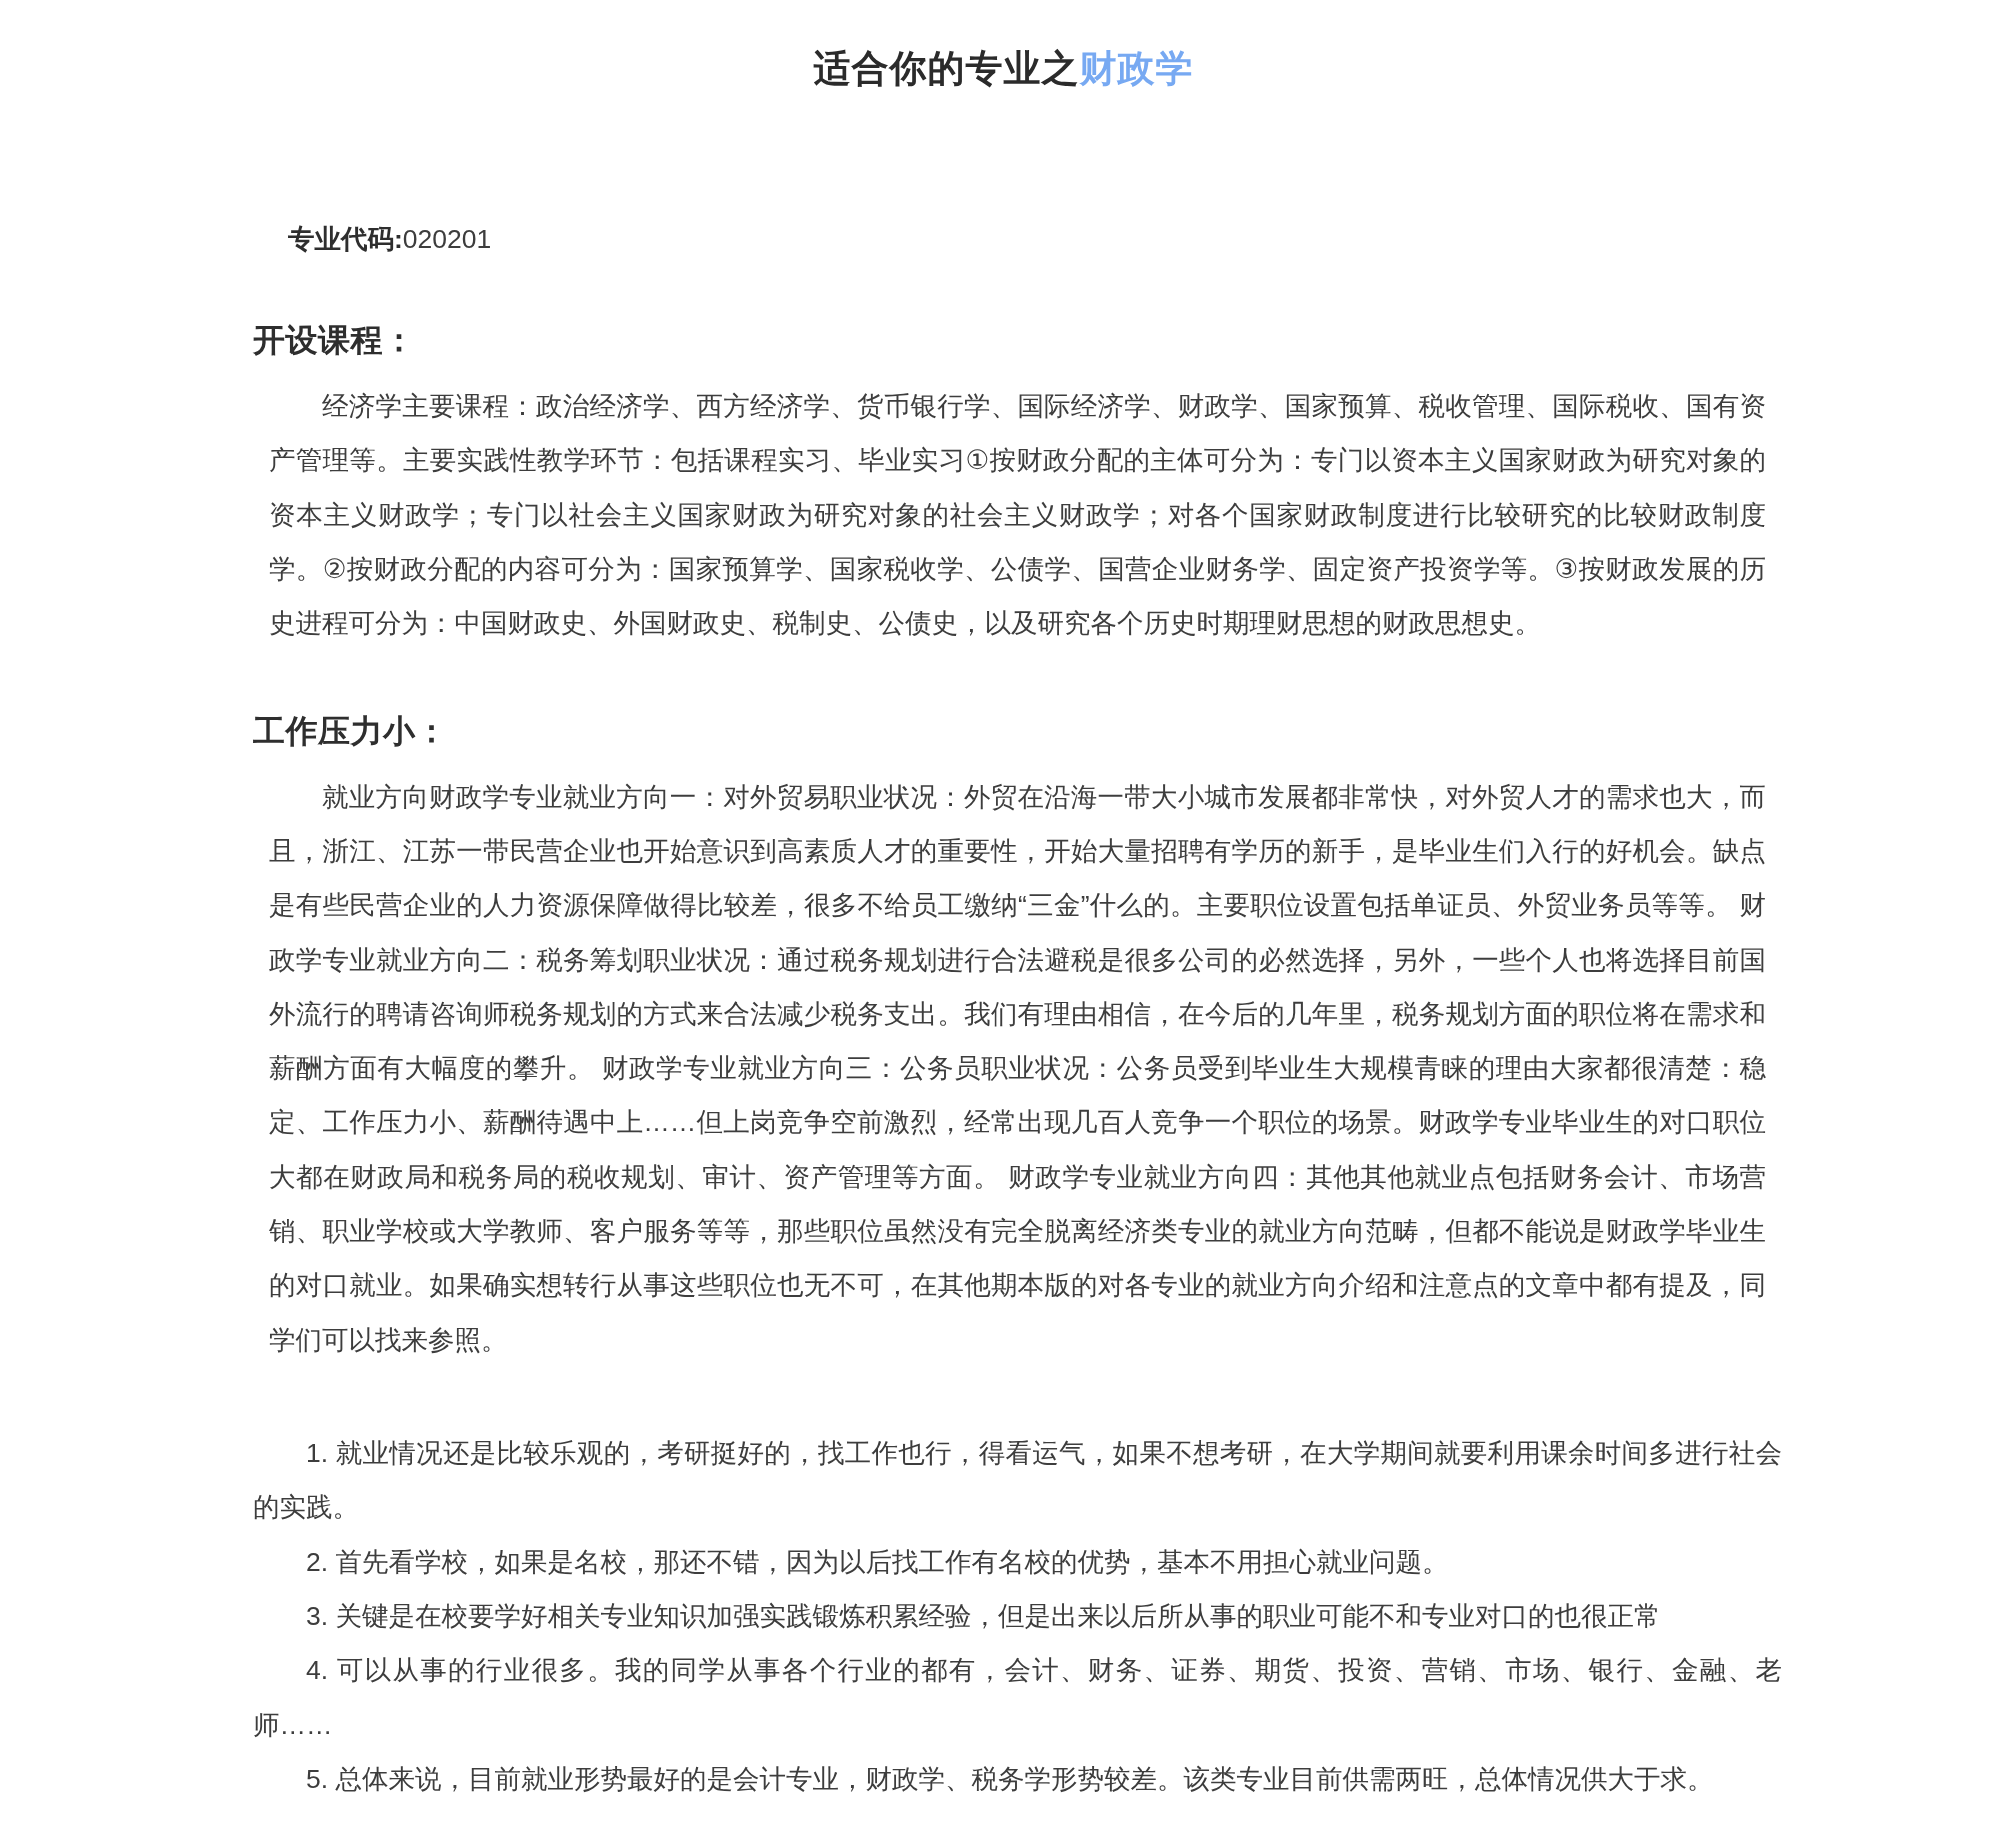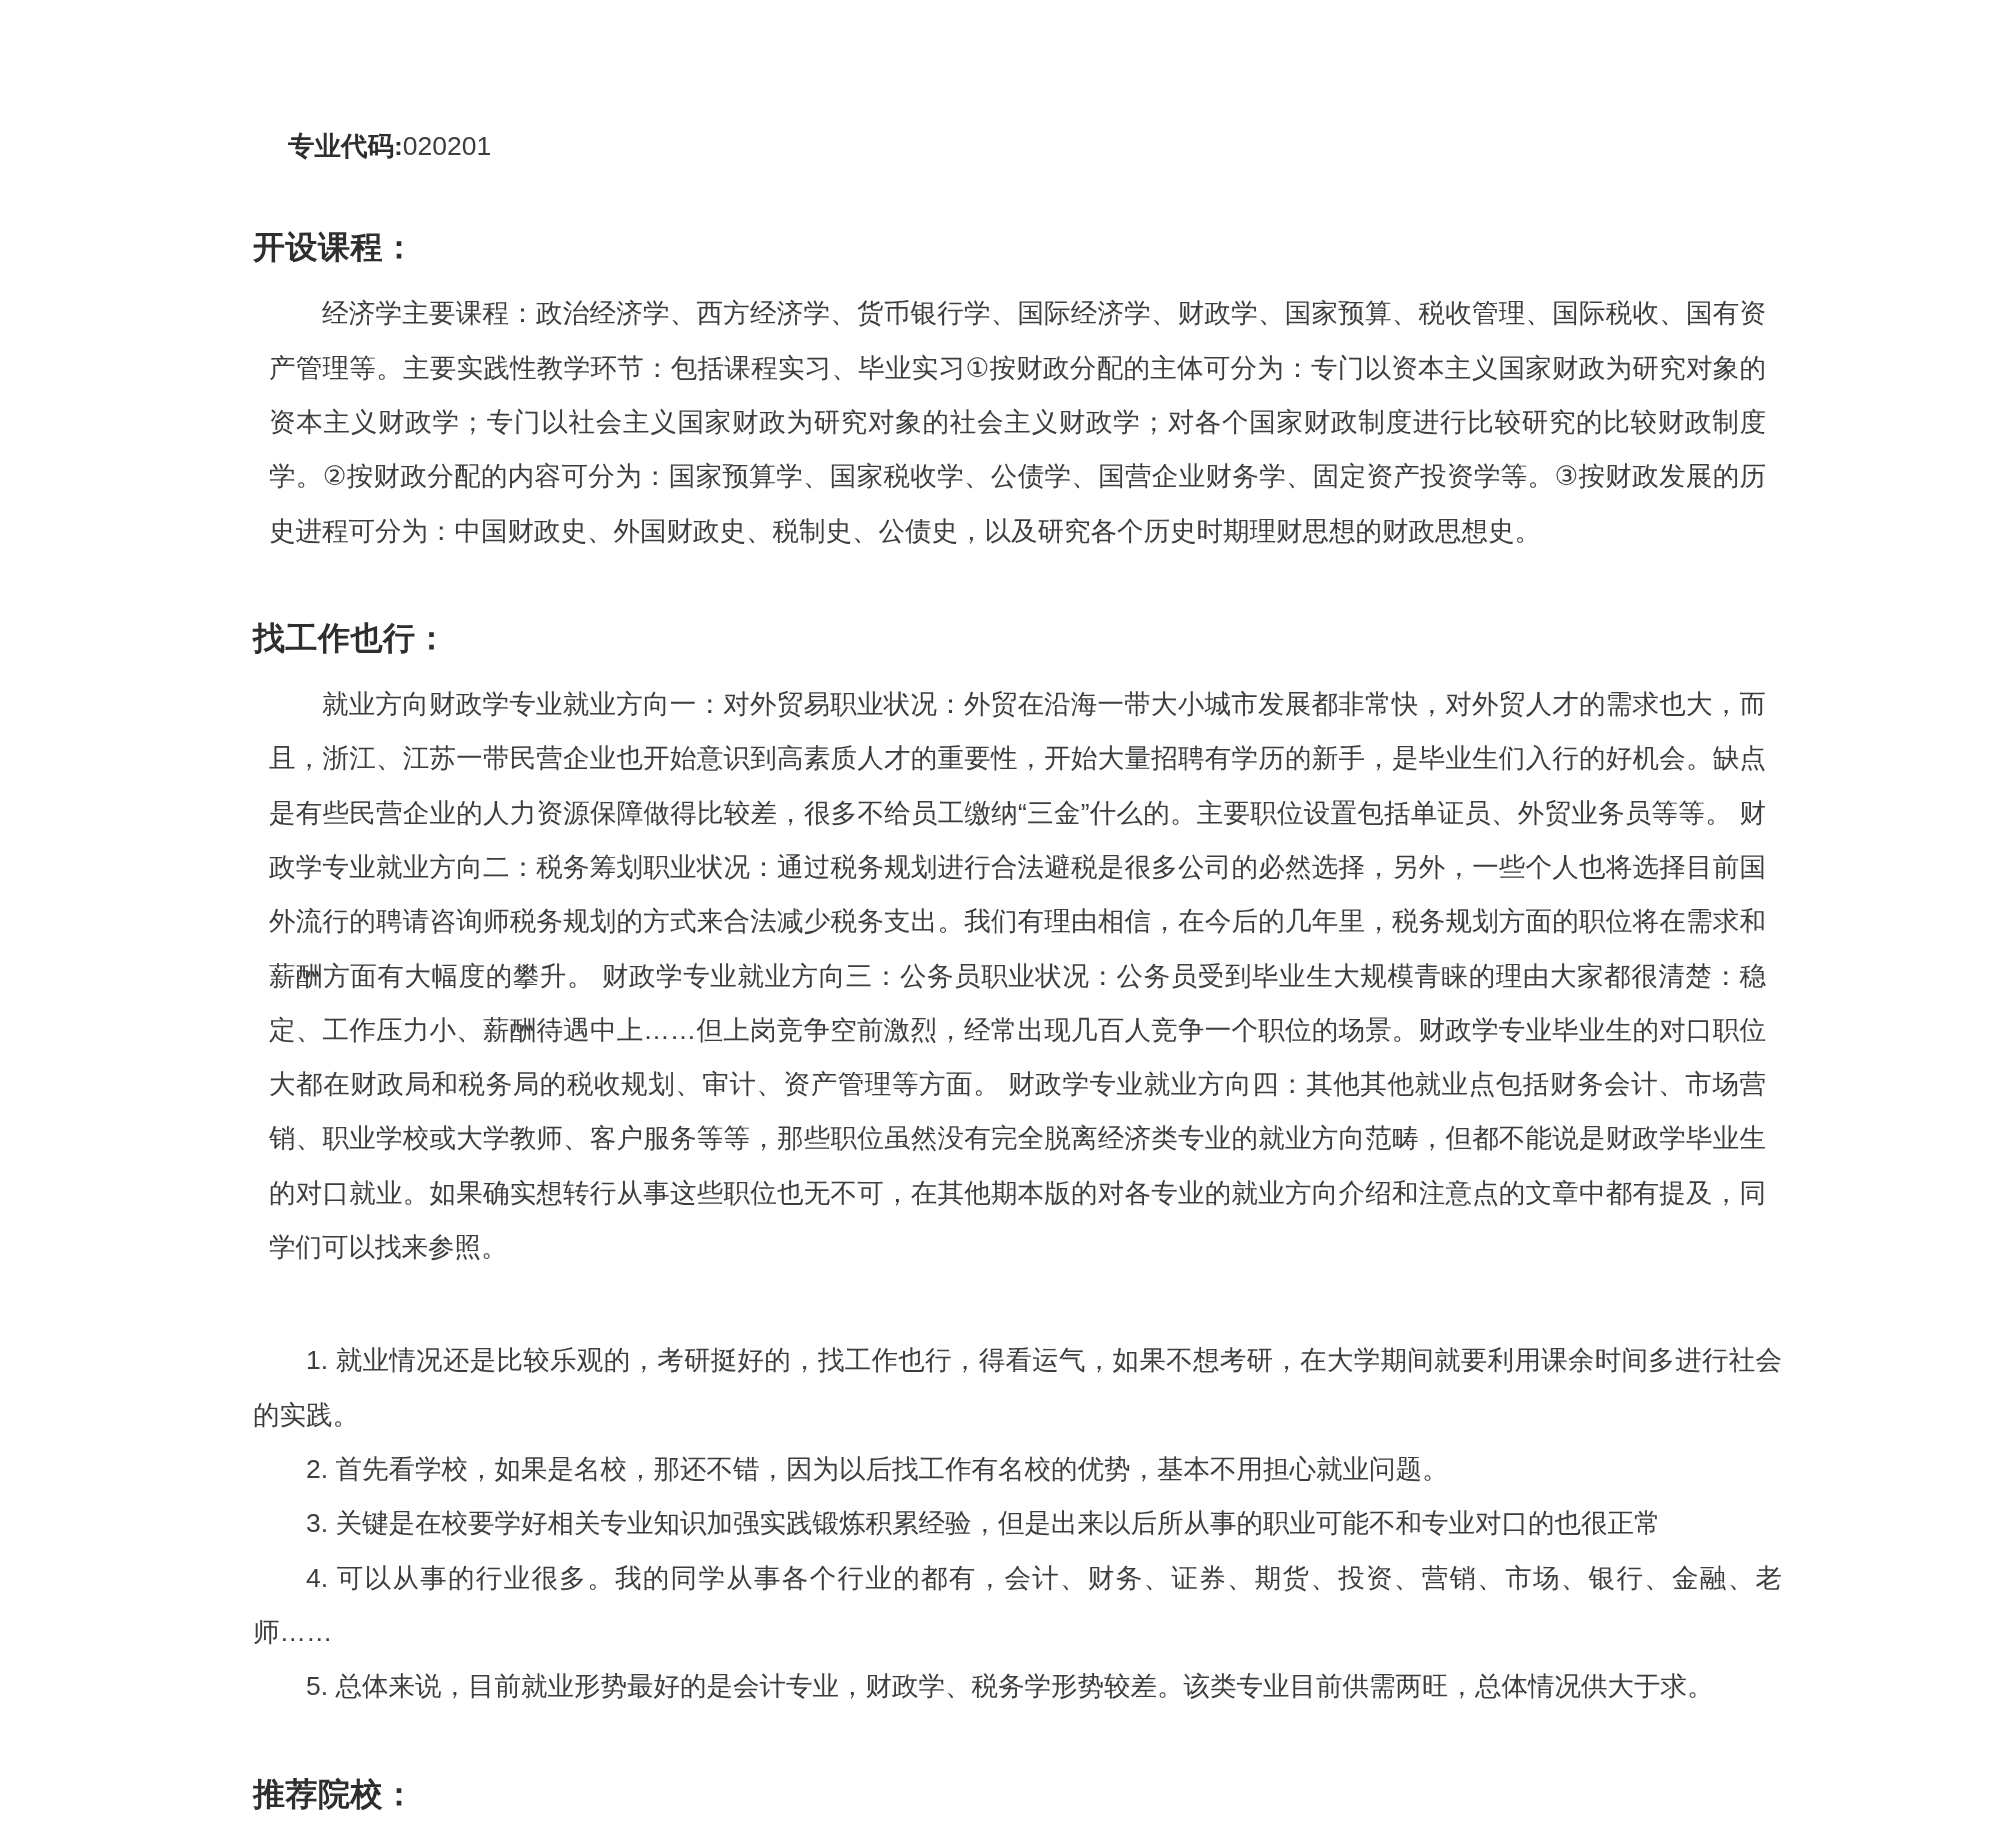--- a/index.html
+++ b/index.html
@@ -97,34 +97,37 @@
     text-justify: inter-ideograph;
     text-indent: 2em;
     margin: 0;
   }
 </style>
 </head>
 <body>
 
 <div class="page">
 
+  <h1 class="doc-title">
+    <span>适合你的专业之</span><span class="accent" style="color: rgb(119, 169, 242);">财政学</span>
+  </h1>
 
   <div class="content">
 
     <div class="meta-line">
       <span class="meta-label">专业代码:</span><span class="meta-value">020201</span>
     </div>
 
     <div class="section">
       <div class="section-heading">开设课程：</div>
       <p class="para">经济学主要课程：政治经济学、西方经济学、货币银行学、国际经济学、财政学、国家预算、税收管理、国际税收、国有资产管理等。主要实践性教学环节：包括课程实习、毕业实习①按财政分配的主体可分为：专门以资本主义国家财政为研究对象的资本主义财政学；专门以社会主义国家财政为研究对象的社会主义财政学；对各个国家财政制度进行比较研究的比较财政制度学。②按财政分配的内容可分为：国家预算学、国家税收学、公债学、国营企业财务学、固定资产投资学等。③按财政发展的历史进程可分为：中国财政史、外国财政史、税制史、公债史，以及研究各个历史时期理财思想的财政思想史。</p>
     </div>
 
     <div class="section">
-      <div class="section-heading">找工作也行：</div>
+      <div class="section-heading">工作压力小：</div>
       <p class="para">就业方向财政学专业就业方向一：对外贸易职业状况：外贸在沿海一带大小城市发展都非常快，对外贸人才的需求也大，而且，浙江、江苏一带民营企业也开始意识到高素质人才的重要性，开始大量招聘有学历的新手，是毕业生们入行的好机会。缺点是有些民营企业的人力资源保障做得比较差，很多不给员工缴纳“三金”什么的。主要职位设置包括单证员、外贸业务员等等。 财政学专业就业方向二：税务筹划职业状况：通过税务规划进行合法避税是很多公司的必然选择，另外，一些个人也将选择目前国外流行的聘请咨询师税务规划的方式来合法减少税务支出。我们有理由相信，在今后的几年里，税务规划方面的职位将在需求和薪酬方面有大幅度的攀升。 财政学专业就业方向三：公务员职业状况：公务员受到毕业生大规模青睐的理由大家都很清楚：稳定、工作压力小、薪酬待遇中上……但上岗竞争空前激烈，经常出现几百人竞争一个职位的场景。财政学专业毕业生的对口职位大都在财政局和税务局的税收规划、审计、资产管理等方面。 财政学专业就业方向四：其他其他就业点包括财务会计、市场营销、职业学校或大学教师、客户服务等等，那些职位虽然没有完全脱离经济类专业的就业方向范畴，但都不能说是财政学毕业生的对口就业。如果确实想转行从事这些职位也无不可，在其他期本版的对各专业的就业方向介绍和注意点的文章中都有提及，同学们可以找来参照。</p>
     </div>
 
     <div class="section">
       <ul class="comment-list">
         <li>1. 就业情况还是比较乐观的，考研挺好的，找工作也行，得看运气，如果不想考研，在大学期间就要利用课余时间多进行社会的实践。</li>
         <li>2. 首先看学校，如果是名校，那还不错，因为以后找工作有名校的优势，基本不用担心就业问题。</li>
         <li>3. 关键是在校要学好相关专业知识加强实践锻炼积累经验，但是出来以后所从事的职业可能不和专业对口的也很正常</li>
         <li>4. 可以从事的行业很多。我的同学从事各个行业的都有，会计、财务、证券、期货、投资、营销、市场、银行、金融、老师……</li>
         <li>5. 总体来说，目前就业形势最好的是会计专业，财政学、税务学形势较差。该类专业目前供需两旺，总体情况供大于求。</li>

